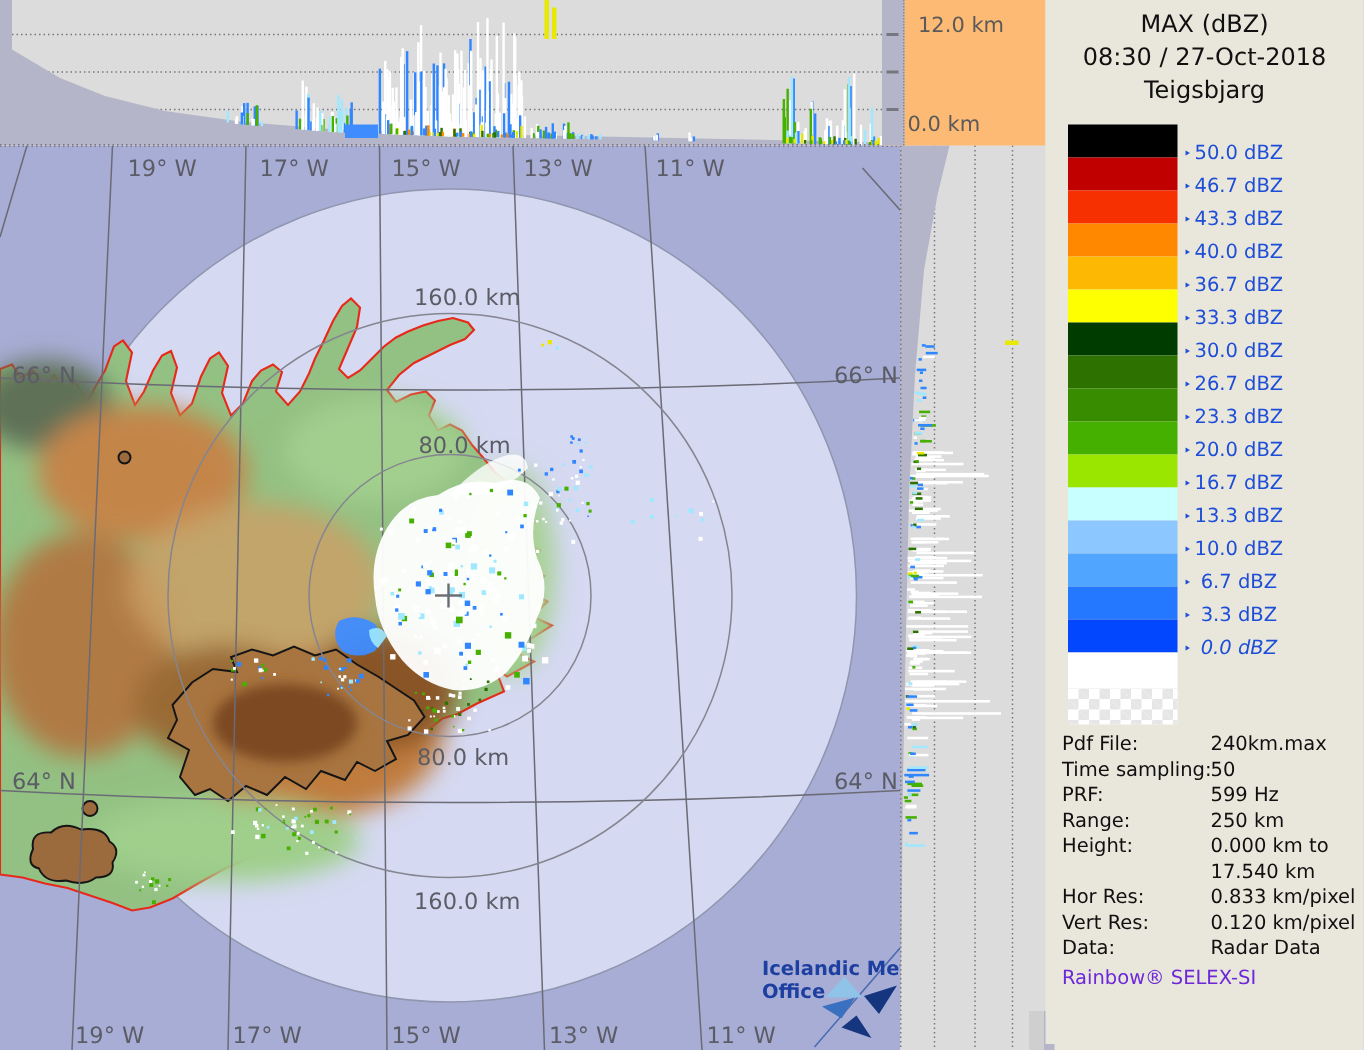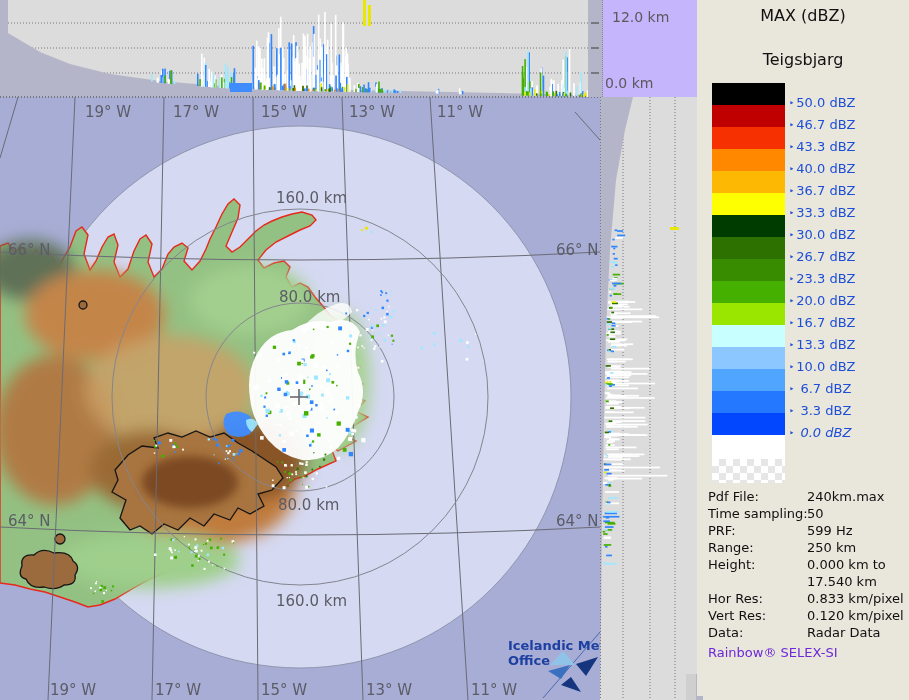--- a/index.html
+++ b/index.html
@@ -1,20 +1,20 @@
 <!DOCTYPE html>
 <html><head>
 <meta charset="utf-8">
 <style>
   html,body{margin:0;padding:0;background:#e9e6db;}
   #app{position:relative;width:909px;height:700px;overflow:hidden;
        font-family:"DejaVu Sans","Liberation Sans",sans-serif;background:#e9e6db;}
   #scene{position:absolute;left:0;top:0;}
   
-  #corner{position:absolute;left:588px;top:0;width:109px;height:97px;background:#c4b5fd;}
+  #corner{position:absolute;left:588px;top:0;width:109px;height:97px;background:#fdba74;}
   #corner .axisband{position:absolute;left:0;top:0;width:14px;height:97px;background:#b5b5c9;border-right:1px dotted #8a8a96;}
   #corner .tick{position:absolute;left:3px;width:8px;height:2px;background:#77777f;}
   .hlabel{position:absolute;color:#5a5a5a;font-size:14px;white-space:nowrap;}
   
   #legend{position:absolute;left:697px;top:0;width:212px;height:696px;background:#e9e6db;}
   #legend .title{position:absolute;width:100%;text-align:center;color:#101010;font-size:16px;white-space:nowrap;}
   #colorbar{position:absolute;left:15px;top:83px;width:73px;}
   .cblock{width:73px;height:22px;}
   .cwhite{width:73px;height:24px;background:#ffffff;}
   .cchecker{width:73px;height:24px;background-color:#ffffff;
@@ -1168,20 +1168,21 @@
     <div class="tick" style="top:22px"></div>
     <div class="tick" style="top:47px"></div>
     <div class="tick" style="top:72px"></div>
   </div>
   <div class="hlabel" style="left:24px;top:9px">12.0 km</div>
   <div class="hlabel" style="left:17px;top:75px">0.0 km</div>
 </div>
 
 <div id="legend">
   <div class="title" style="top:6px">MAX (dBZ)</div>
+  <div class="title" style="top:28px">08:30 / 27-Oct-2018</div>
   <div class="title" style="top:50px">Teigsbjarg</div>
 
   <div id="colorbar">
         <div class="cblock" style="background: rgb(0, 0, 0);"></div>
         <div class="cblock" style="background: rgb(192, 0, 0);"></div>
         <div class="cblock" style="background: rgb(246, 48, 0);"></div>
         <div class="cblock" style="background: rgb(255, 136, 0);"></div>
         <div class="cblock" style="background: rgb(253, 184, 4);"></div>
         <div class="cblock" style="background: rgb(254, 255, 1);"></div>
         <div class="cblock" style="background: rgb(0, 60, 0);"></div>

